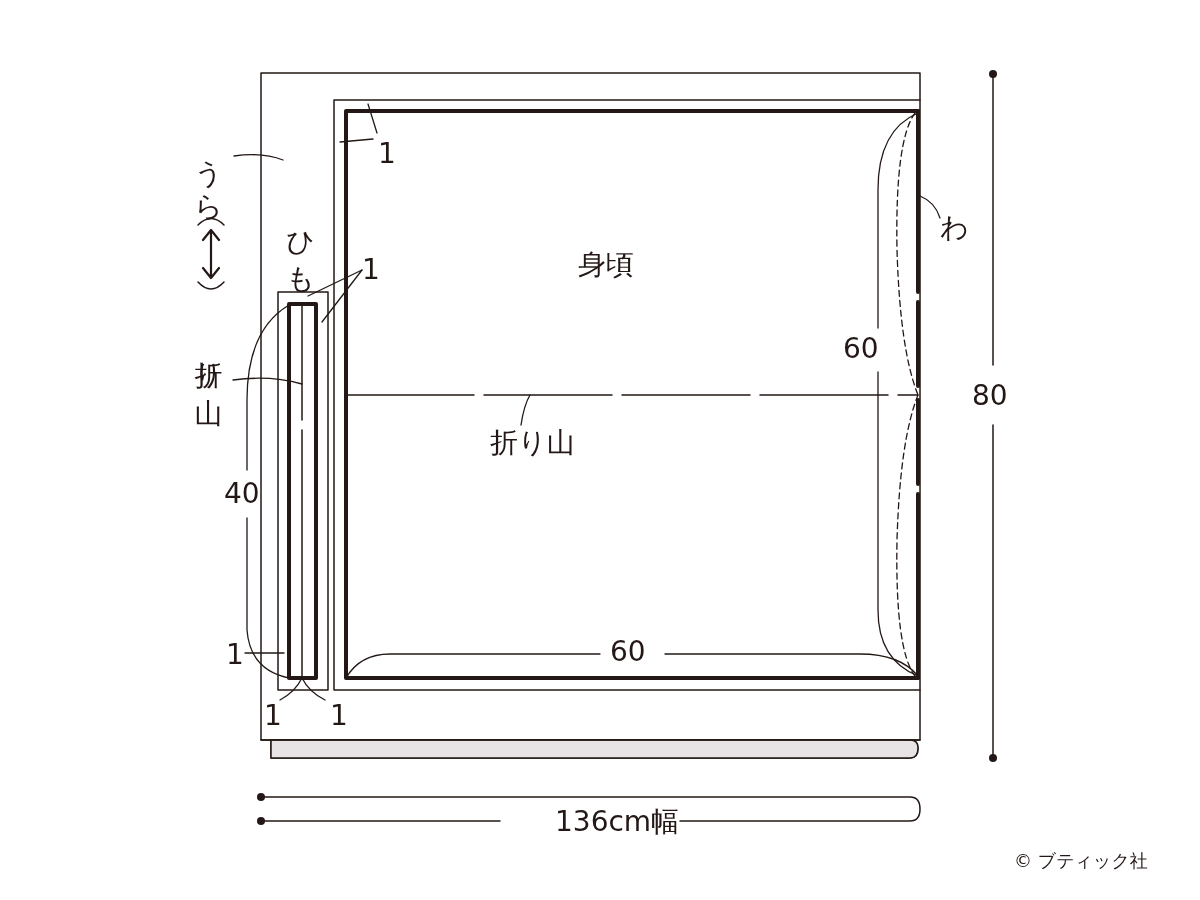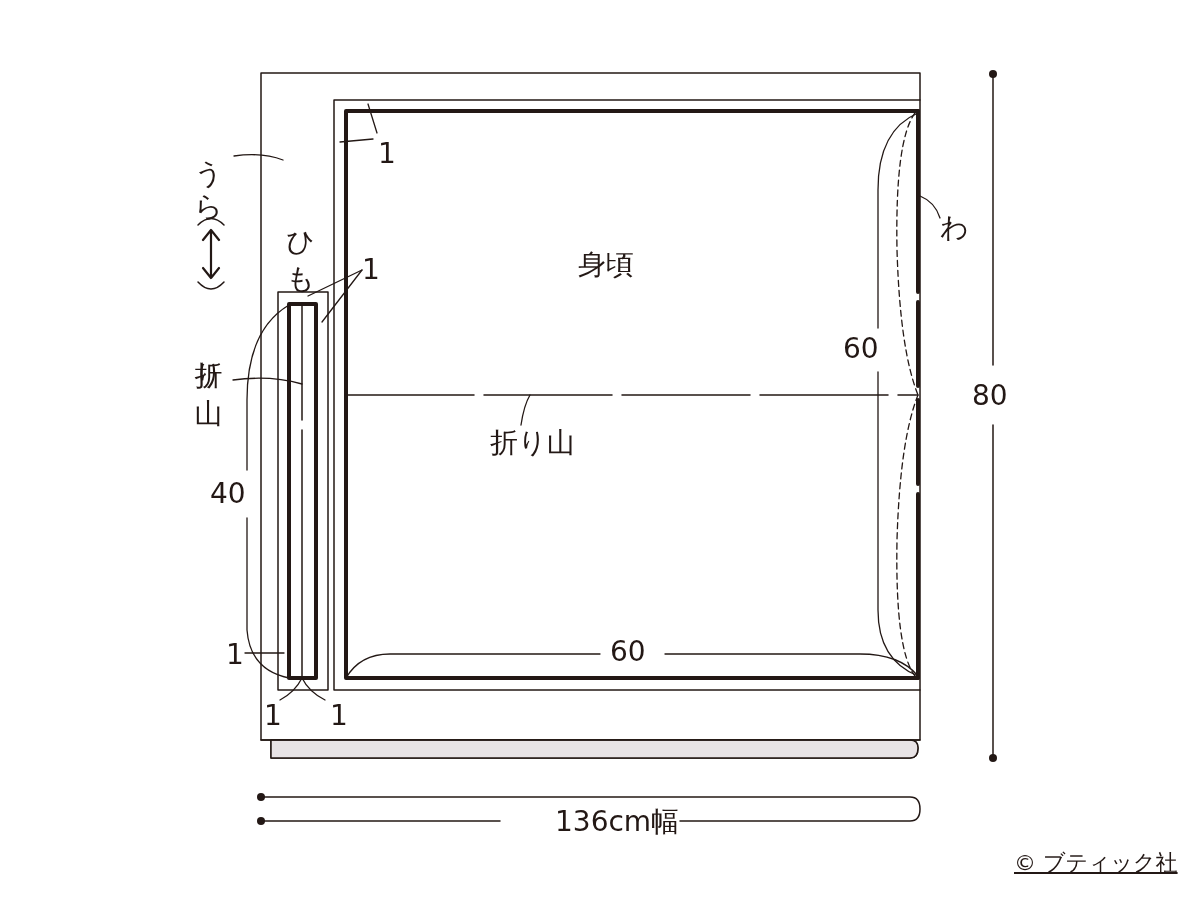--- a/index.html
+++ b/index.html
@@ -4,21 +4,21 @@
   <style>
     html, body { margin: 0; padding: 0; background: #ffffff; }
     body { width: 1200px; height: 900px; position: relative; overflow: hidden;
            font-family: "DejaVu Sans", sans-serif; color: #231815; }
     svg { position: absolute; left: 0; top: 0; }
     .lbl { position: absolute; font-family: "DejaVu Sans", sans-serif; color: #231815;
            white-space: nowrap; line-height: 1; background: transparent; }
     .num { font-size: 28px; }
     .jp  { font-size: 28px; }
     .vert { writing-mode: vertical-rl; text-orientation: upright; letter-spacing: 2px; }
-    .copyright { font-size: 22px; text-decoration: underline; }
+    .copyright { font-size: 18px; }
   </style>
 </head>
 <body>
 
 <svg width="1200" height="900" viewBox="0 0 1200 900" xmlns="http://www.w3.org/2000/svg">
   <g fill="none" stroke="#231815" stroke-linecap="round" stroke-linejoin="round">
 
     <path d="M271,740 L910,740 Q918,740 918,748 Q918,758 910,758 L271,758 Z" fill="#e8e3e5" stroke-width="1.5"></path>
 
     <rect x="261" y="73" width="659" height="667" stroke-width="1.5" fill="#fff"></rect>
@@ -79,21 +79,21 @@
     <path d="M198,282 Q211,296 224,282" stroke-width="1.5"></path>
   </g>
 </svg>
 
 <div class="lbl jp vert" style="left:194px; top:140px;">うら</div>
 
 <div class="lbl jp vert" style="left:286px; top:212px;">ひも</div>
 
 <div class="lbl jp vert" style="left:194px; top:340px;">折り山</div>
 
-<div class="lbl num" style="left:210px; top:480px;">40</div>
+<div class="lbl num" style="left:224px; top:480px;">40</div>
 
 <div class="lbl num" style="left:362px; top:256px;">1</div>
 
 <div class="lbl num" style="left:226px; top:641px;">1</div>
 
 <div class="lbl num" style="left:264px; top:702px;">1</div>
 
 <div class="lbl num" style="left:330px; top:702px;">1</div>
 
 <div class="lbl num" style="left:378px; top:140px;">1</div>

